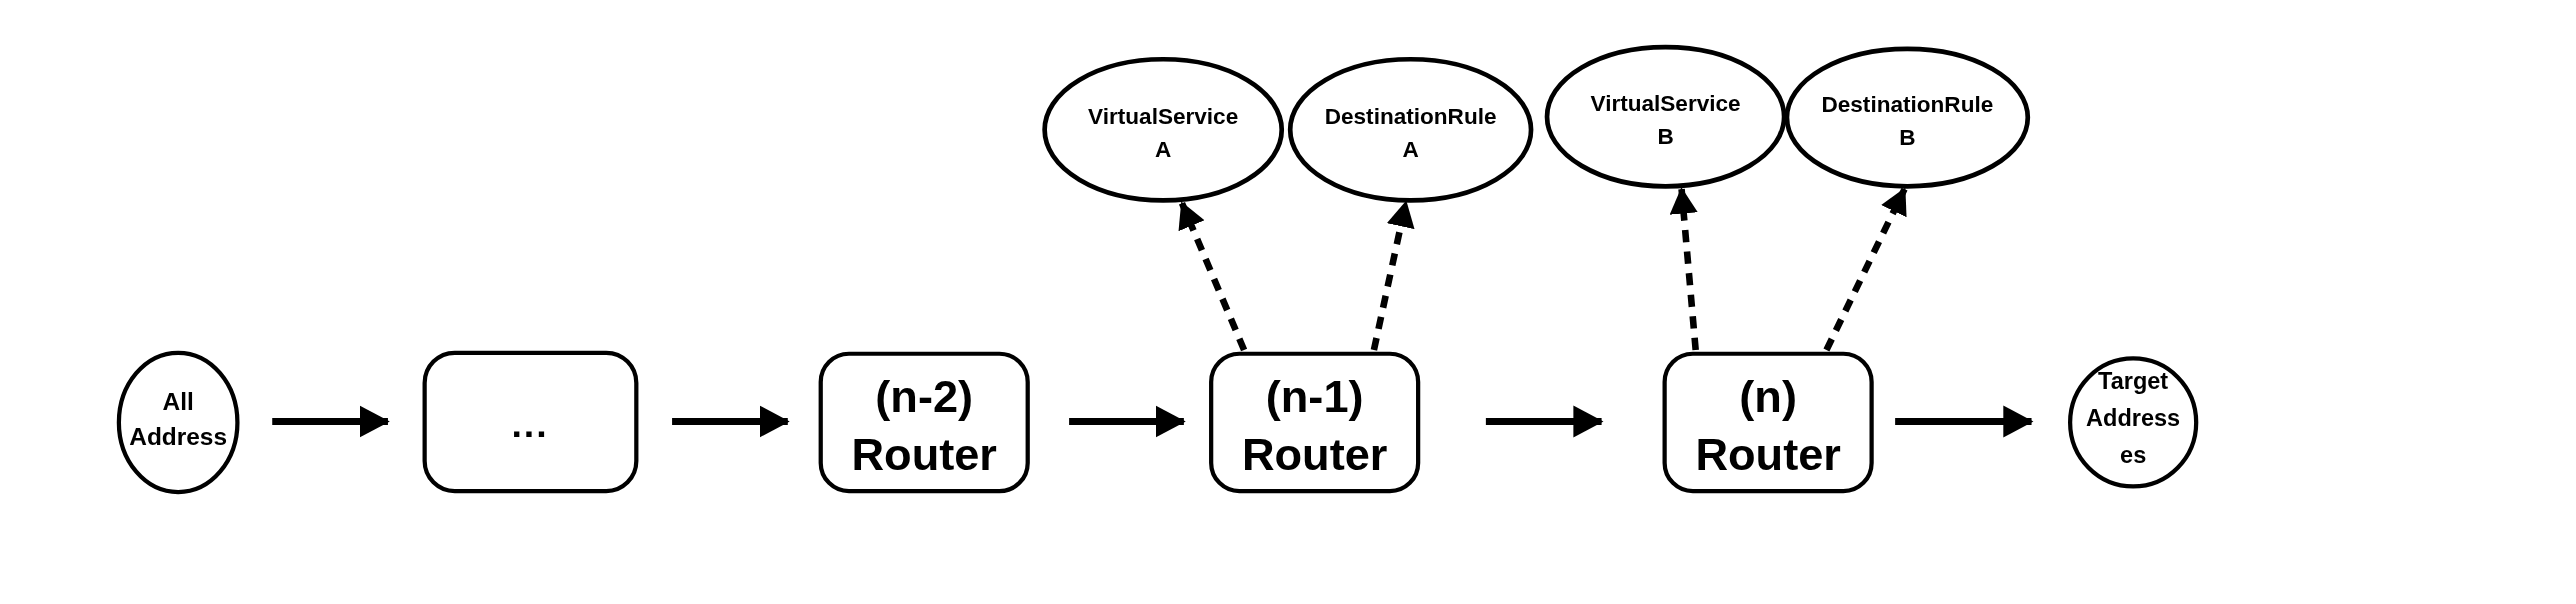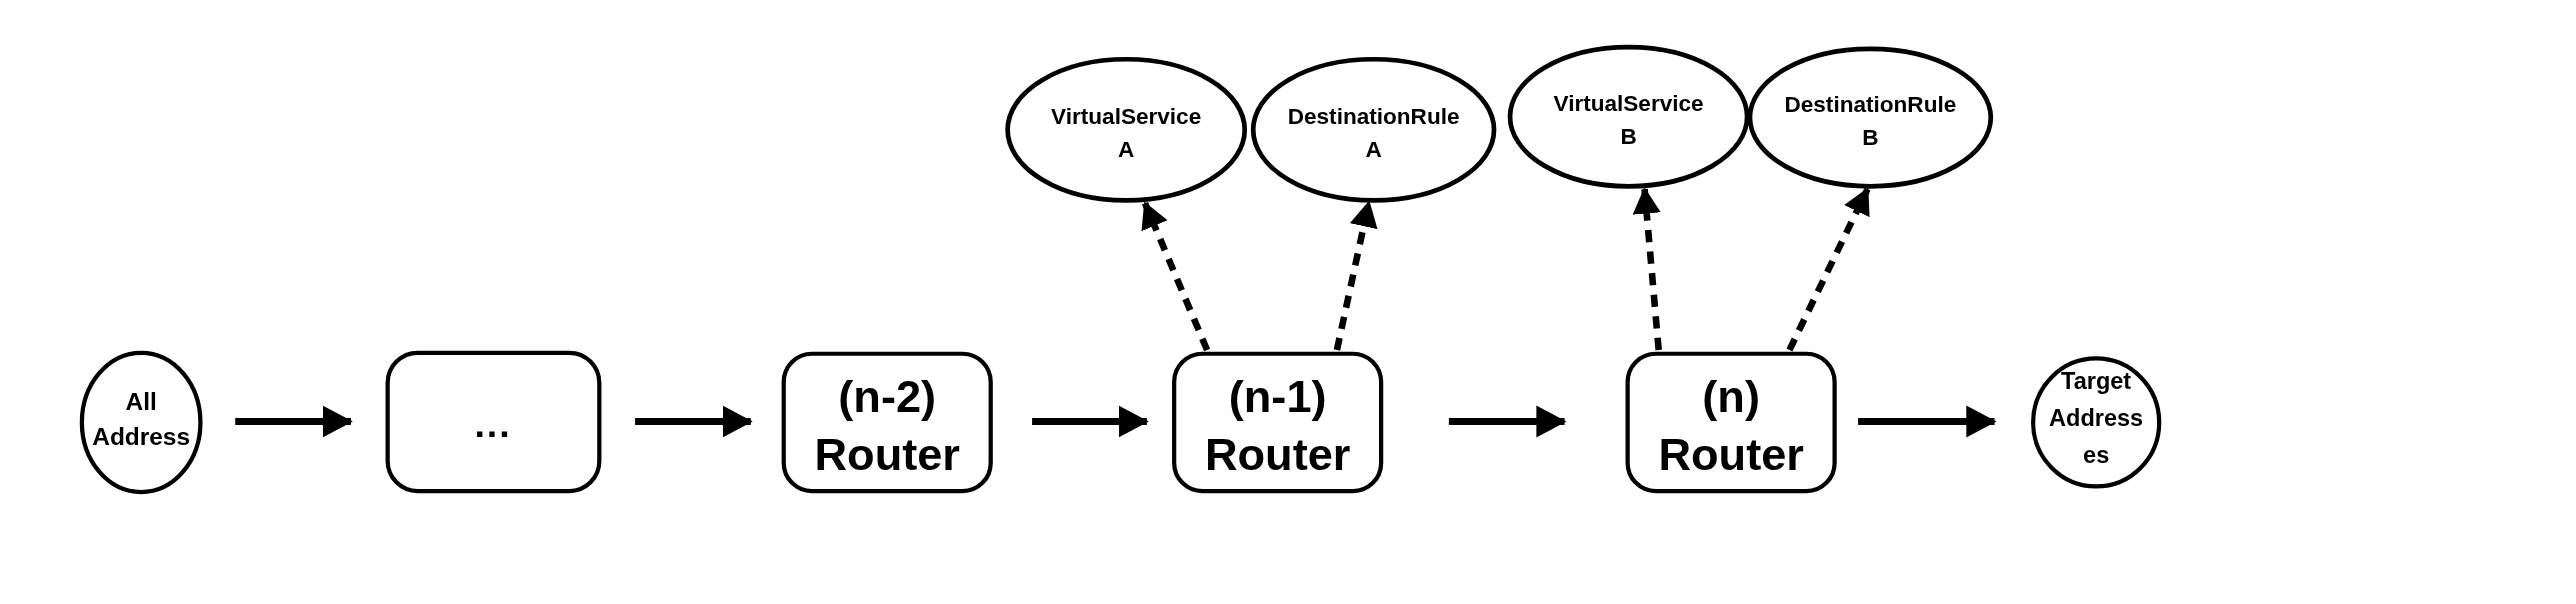--- a/index.html
+++ b/index.html
@@ -2,20 +2,21 @@
 <html style="font-size:15px"><head>
 <meta charset="utf-8">
 <style>
   html, body { margin: 0; padding: 0; background: #ffffff; }
   .canvas {
     position: relative;
     width: 2175px;
     height: 604px;
     background: #ffffff;
     overflow: hidden;
+    margin-left: 37px;
   }
   svg text {
     font-family: "Liberation Sans", "DejaVu Sans", sans-serif;
     font-weight: 700;
     fill: #000000;
     text-anchor: middle;
   }
   .node-shape { fill: #ffffff; stroke: #000000; stroke-width: 4.5px; }
   .top-ellipse { stroke-width: 5px; }
   .flow-arrow { stroke: #000000; stroke-width: 7.5px; fill: none; }

